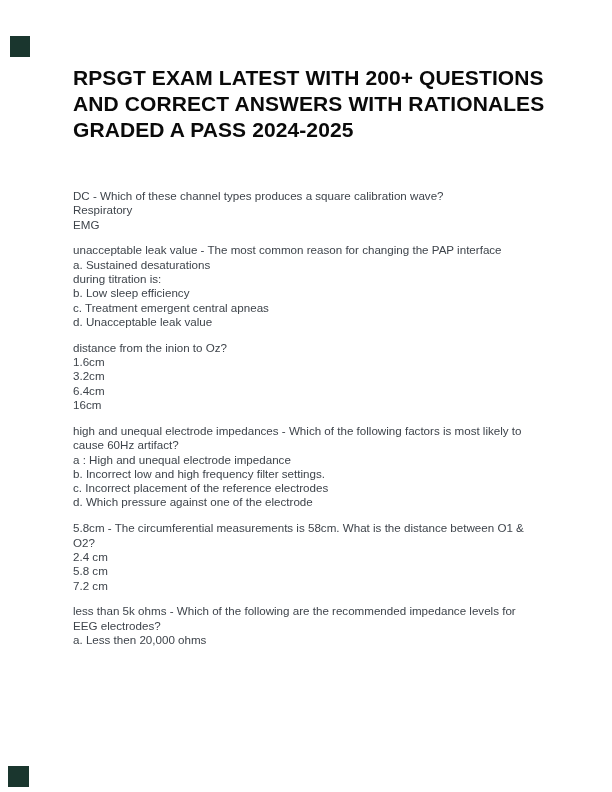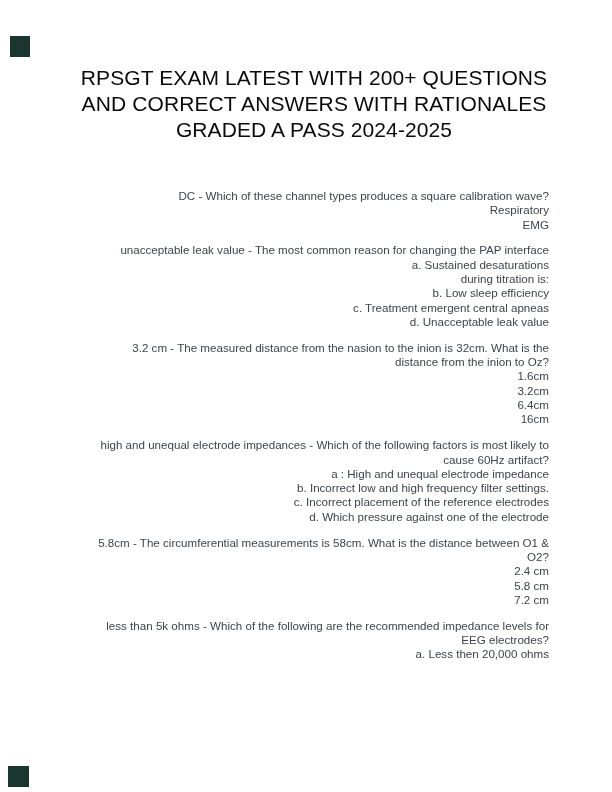--- a/index.html
+++ b/index.html
@@ -26,32 +26,30 @@
   }
   .watermark-square.top{
     left:10px;top:36px;width:20px;height:21px;
   }
   .watermark-square.bottom{
     left:8px;top:766px;width:21px;height:21px;
   }
   .doc-title{
     position:absolute;
     left:73px;top:65px;width:482px;
-    font-weight:normal;
+    font-weight:bold;
     font-size:21px;line-height:26px;
     color:var(--title-color);
     letter-spacing:0.1px;
-    text-align:center;
   }
   .content{
     position:absolute;
     left:73px;top:189px;width:476px;
     font-size:11.6px;line-height:14.3px;
     color:var(--text-color);
-    text-align:right;
   }
   .qa-block{margin-bottom:11.6px;}
   .line{white-space:pre-wrap;}
 </style>
 </head>
 <body>
 
 <div class="page">
   <div class="watermark-square top"></div>
 
@@ -69,21 +67,20 @@
       </div>
       <div class="qa-block">
         <div class="line">unacceptable leak value - The most common reason for changing the PAP interface</div>
         <div class="line">a. Sustained desaturations</div>
         <div class="line">during titration is:</div>
         <div class="line">b. Low sleep efficiency</div>
         <div class="line">c. Treatment emergent central apneas</div>
         <div class="line">d. Unacceptable leak value</div>
       </div>
       <div class="qa-block">
-        <div class="line">3.2 cm - The measured distance from the nasion to the inion is 32cm. What is the</div>
         <div class="line">distance from the inion to Oz?</div>
         <div class="line">1.6cm</div>
         <div class="line">3.2cm</div>
         <div class="line">6.4cm</div>
         <div class="line">16cm</div>
       </div>
       <div class="qa-block">
         <div class="line">high and unequal electrode impedances - Which of the following factors is most likely to</div>
         <div class="line">cause 60Hz artifact?</div>
         <div class="line">a : High and unequal electrode impedance</div>

